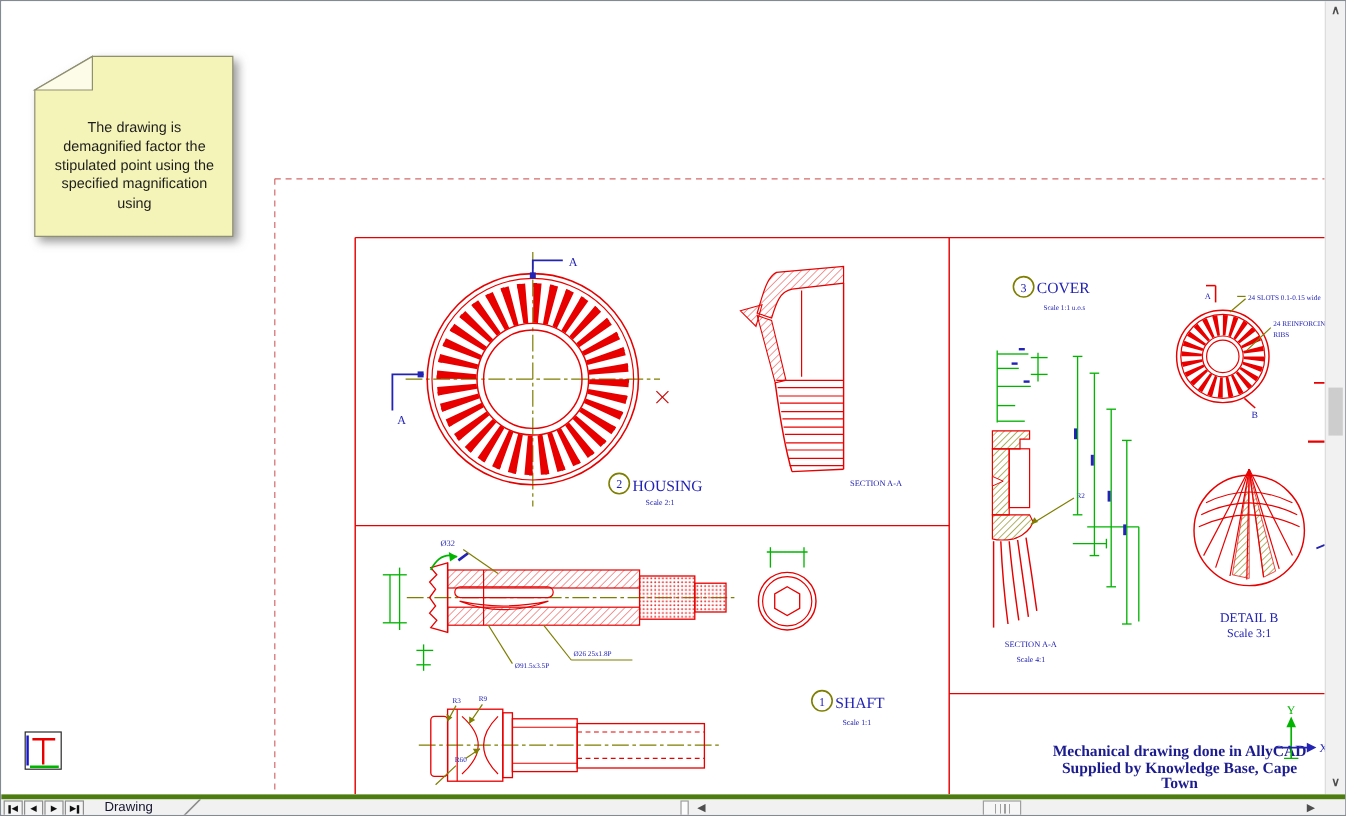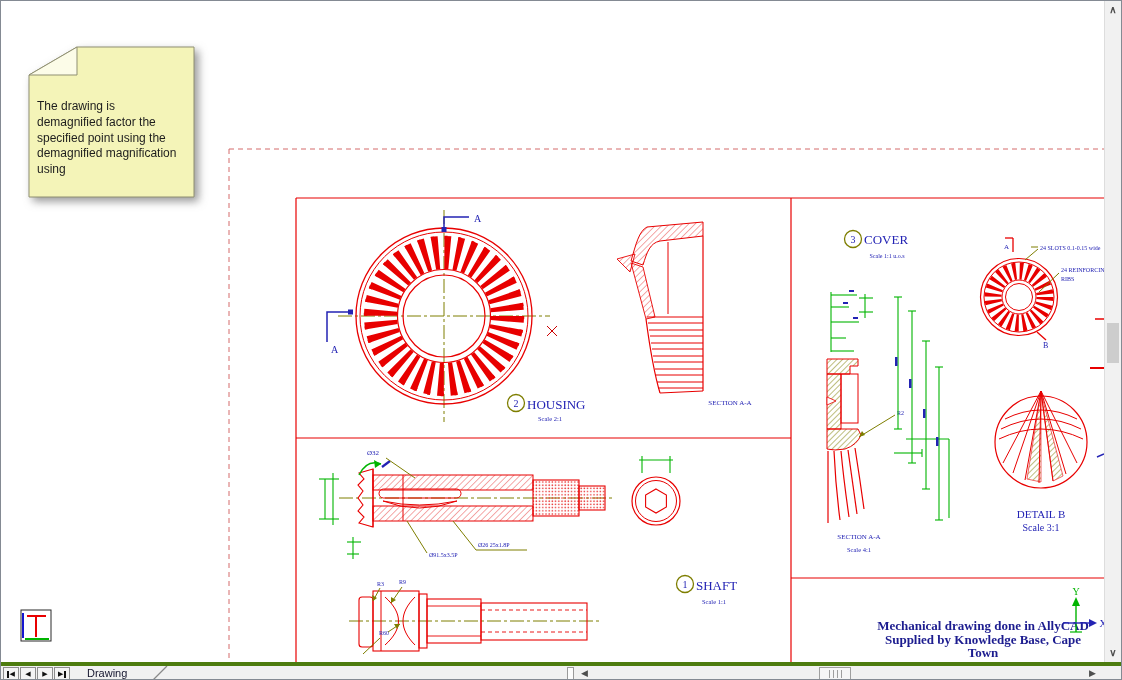--- a/index.html
+++ b/index.html
@@ -23,21 +23,21 @@
   .t13{font-size:13px;}
   .t11{font-size:11px;}
   .t10{font-size:10px;}
   .t8{font-size:8px;}
   .t7{font-size:7px;}
   .t65{font-size:6.5px;}
   .t6{font-size:6px;}
   .mid{text-anchor:middle;}
   
   .note-svg{position:absolute;left:18px;top:36px;filter:drop-shadow(4px 4px 4px rgba(70,70,70,.55));}
-  .note-text{position:absolute;left:36px;top:98px;width:150px;
+  .note-text{position:absolute;left:36px;top:98px;width:150px;text-align:center;
     font-size:12px;line-height:1.32;color:#1d1d1d;font-family:"Liberation Sans",sans-serif;}
   
   .vscroll{position:absolute;left:1103px;top:0;width:17px;height:661px;background:#f1f1f1;border-left:1px solid #dddddd;box-sizing:border-box;}
   .vscroll .arr{position:absolute;left:0;width:16px;text-align:center;font-size:10px;color:#4e4e4e;font-weight:bold;line-height:14px;cursor:default;}
   .vthumb{position:absolute;left:2px;top:322px;width:12px;height:40px;background:#cdcdcd;}
   .bottombar{position:absolute;left:0;top:661px;width:1120px;height:17px;background:#f1f1f1;border-top:4px solid #4d7c0f;box-sizing:border-box;}
   .navgroup{position:absolute;left:2px;top:1px;display:flex;}
   .navbtn{width:16px;height:14px;background:#f4f4f4;border:1px solid #8e8e8e;box-sizing:border-box;
     display:flex;align-items:center;justify-content:center;gap:1px;margin-right:1px;font-size:7px;color:#111;cursor:default;}
   .navbtn .bar{width:1.5px;height:7px;background:#111;}
@@ -366,22 +366,22 @@
       </g>
     </svg>
 
     <svg class="note-svg" width="190" height="175">
       <path d="M 58 10 L 175 10 L 175 160 L 10 160 L 10 38 Z" fill="#f4f4b8" stroke="#8f8f72" stroke-width="1"></path>
       <path d="M 58 10 L 58 38 L 10 38 Z" fill="#fcfce8" stroke="#8f8f72" stroke-width="1"></path>
     </svg>
     <div class="note-text">
       <div>The drawing is</div>
       <div>demagnified factor the</div>
-      <div>specified point using the</div>
-      <div>demagnified magnification</div>
+      <div>stipulated point using the</div>
+      <div>specified magnification</div>
       <div>using</div>
     </div>
   </div>
 
   <div class="vscroll">
     <div class="arr" style="top:2px;">∧</div>
     <div class="vthumb"></div>
     <div class="arr" style="top:645px;">∨</div>
   </div>
 

